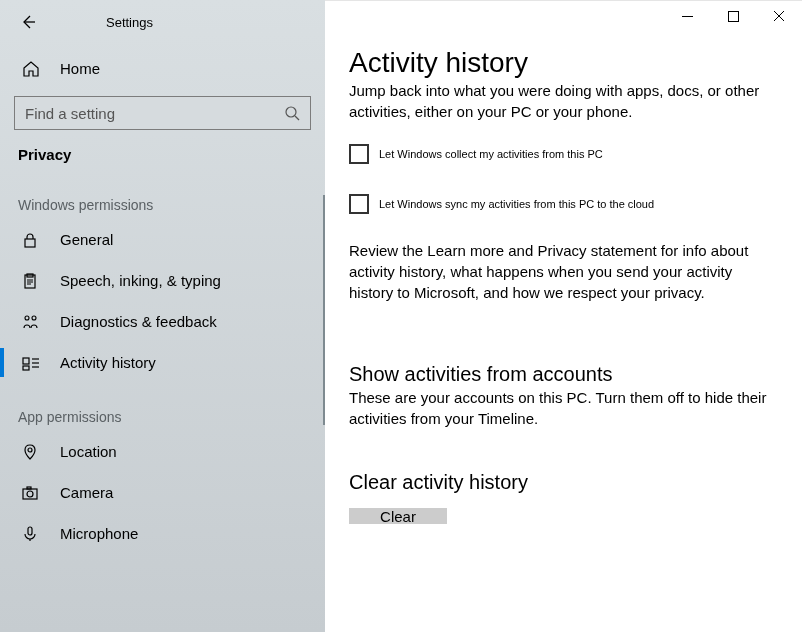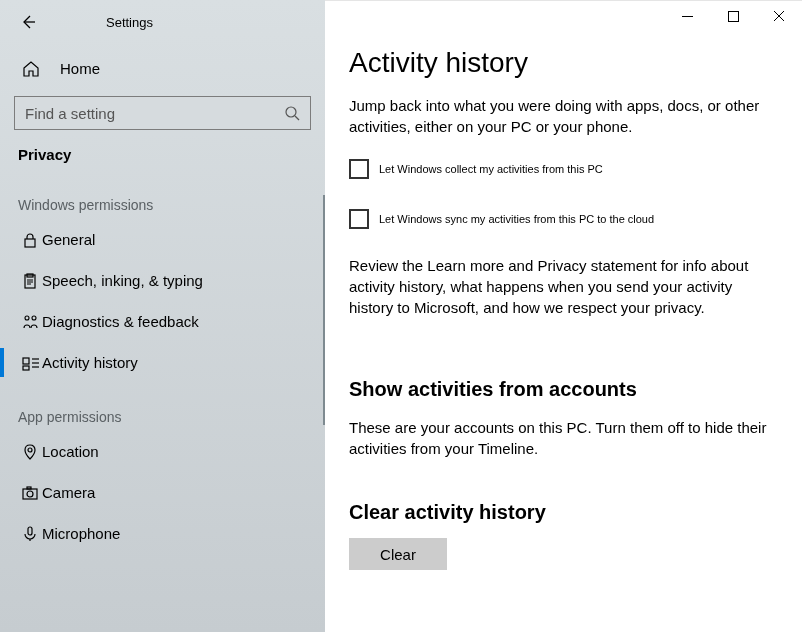--- a/index.html
+++ b/index.html
@@ -76,21 +76,21 @@
     font-size: 14px;
   }
   .nav-item {
     display:flex; align-items:center;
     padding: 12px 0 12px 22px;
     cursor:pointer;
     font-size: 15px;
     position: relative;
   }
   .nav-item .icon { width:20px; display:flex; }
-  .nav-item .txt { }
+  .nav-item .txt { margin-left:18px; }
   .nav-item.selected::before {
     content:"";
     position:absolute;
     left:0; top:6px; bottom:6px; width:4px;
     background:#0078d7;
   }
   
   .main {
     flex:1;
     height:100%;
@@ -107,45 +107,45 @@
     width:46px; height:30px;
     display:flex;align-items:center;justify-content:center;
     cursor:pointer;
   }
   h1 {
     font-weight: 400;
     font-size: 28px;
     margin-top: 46px;
   }
   .para {
-    margin-top: 16px;
+    margin-top: 1px;
     font-size: 15px;
     line-height: 1.4;
     max-width: 420px;
   }
   .checkrow {
     display:flex; align-items:center;
     margin-top: 22px;
     cursor:pointer;
   }
   .checkbox {
     width:20px; height:20px;
     border: 2px solid #333;
     margin-right: 10px;
     flex-shrink:0;
   }
   .checklabel { font-size:11px; }
   h2 {
-    font-weight: 700;
+    font-weight: 400;
     font-size: 20px;
     margin-top: 42px;
   }
   .clearbtn {
     margin-top: 14px;
-    width: 98px; height: 32px;
+    width: 98px; height: 16px;
     background: #ccc;
     border:none;
     font-size: 15px;
     cursor:pointer;
   }
   svg { display:block; }
 </style>
 </head>
 <body>
 

